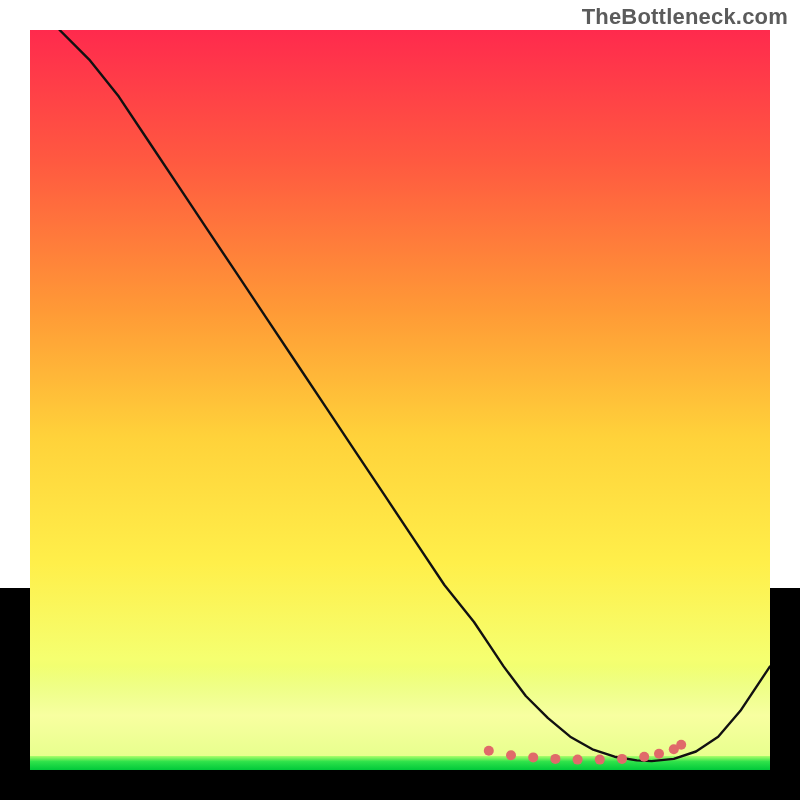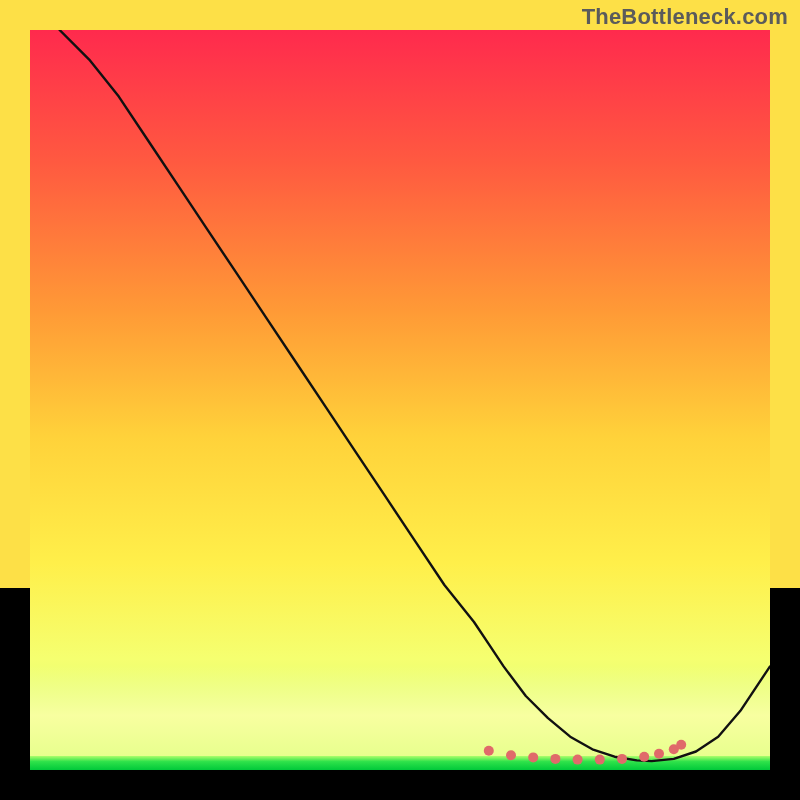--- a/index.html
+++ b/index.html
@@ -1,16 +1,16 @@
 <!DOCTYPE html>
 <html><head>
 <meta charset="utf-8">
 <style>
   html,body{margin:0;padding:0;width:800px;height:800px;background:#000;overflow:hidden;font-family:Arial,Helvetica,sans-serif}
-  .stage{position:relative;width:800px;height:588px;background:#fde047}
+  .stage{position:relative;width:800px;height:588px;background:#ffffff}
   .watermark{position:absolute;top:4px;right:12px;color:#5b5b5b;font-size:22px;font-weight:600;letter-spacing:.2px}
   .plot{position:absolute;left:30px;top:30px;width:740px;height:740px;overflow:hidden}
   svg.grad{position:absolute;inset:0;width:100%;height:100%;display:block}
   svg.curve{position:absolute;inset:0;width:100%;height:100%;display:block}
   .green-strip{position:absolute;left:0;right:0;bottom:0;height:14px;
     background:linear-gradient(to bottom,#acff6b 0%,#2fe24a 40%,#00c93a 100%)}
   .yellow-band{position:absolute;left:0;right:0;height:90px;
     background:linear-gradient(to bottom,rgba(255,255,170,0) 0%,#f8ffa0 55%,#e8ff8e 100%)}
 </style>
 </head>

